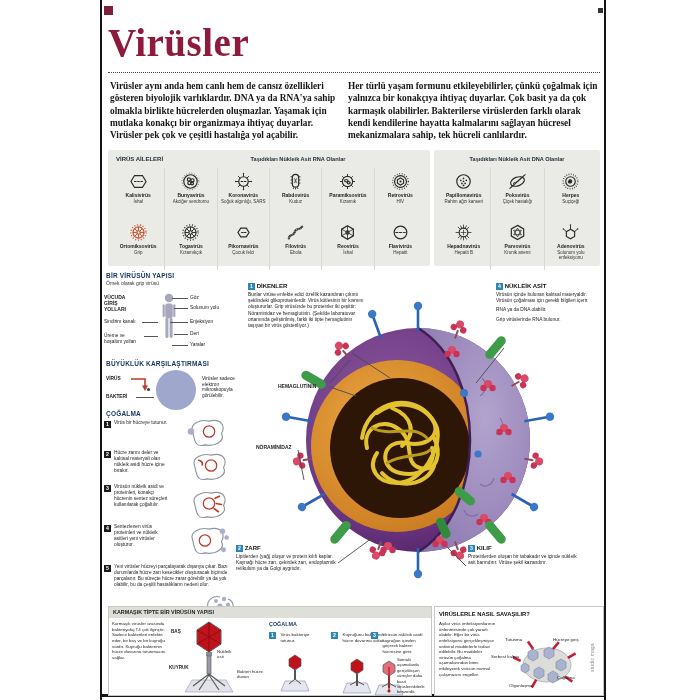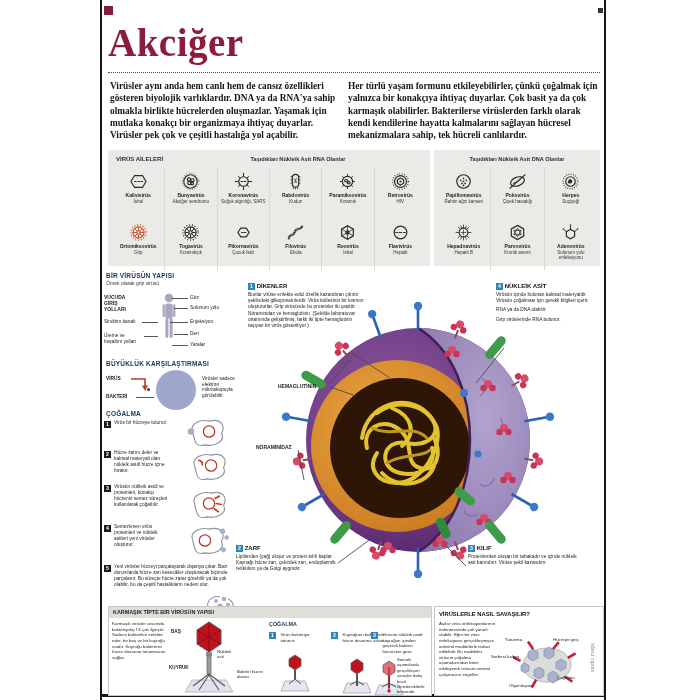--- a/index.html
+++ b/index.html
@@ -34,21 +34,21 @@
 <body>
 
 <div id="page">
 
   <div class="abs" style="left:100px;top:0;width:2px;height:700px;background:#141414;"></div>
   <div class="abs" style="left:604px;top:0;width:2px;height:700px;background:#141414;"></div>
   <div class="abs" style="left:100px;top:694px;width:506px;height:3px;background:#141414;"></div>
   <div class="abs" style="left:104px;top:6px;width:9px;height:9px;background:#7E1F3B;"></div>
   <div class="abs" style="left:598px;top:8px;width:5px;height:5px;background:#333;"></div>
 
-  <div class="abs serif b" style="left:108px;top:20px;font-size:39px;color:#8E1B3C;letter-spacing:.5px;">Akciğer</div>
+  <div class="abs serif b" style="left:108px;top:20px;font-size:39px;color:#8E1B3C;letter-spacing:.5px;">Virüsler</div>
   <div class="abs" style="left:108px;top:72px;width:492px;border-top:1.6px dotted #4a4a4a;"></div>
   <div class="abs serif" style="left:110px;top:80px;width:228px;font-size:9.3px;line-height:1.33;font-weight:700;color:#151515;">Virüsler aynı anda hem canlı hem de cansız özellikleri gösteren biyolojik varlıklardır. DNA ya da RNA'ya sahip olmakla birlikte hücrelerden oluşmazlar. Yaşamak için mutlaka konakçı bir organizmaya ihtiyaç duyarlar. Virüsler pek çok ve çeşitli hastalığa yol açabilir.</div>
   <div class="abs serif" style="left:348px;top:80px;width:252px;font-size:9.3px;line-height:1.33;font-weight:700;color:#151515;">Her türlü yaşam formunu etkileyebilirler, çünkü çoğalmak için yalnızca bir konakçıya ihtiyaç duyarlar. Çok basit ya da çok karmaşık olabilirler. Bakterilerse virüslerden farklı olarak kendi kendilerine hayatta kalmalarını sağlayan hücresel mekanizmalara sahip, tek hücreli canlılardır.</div>
 
   <div class="abs panel" style="left:108px;top:150px;width:322px;height:116px;"></div>
   <div class="abs" style="left:116px;top:156px;font-size:6px;font-weight:bold;color:#23303E;">VİRÜS AİLELERİ</div>
   <div class="abs" style="left:178px;top:156px;width:240px;text-align:center;font-size:5.6px;font-weight:bold;color:#23303E;">Taşıdıkları Nükleik Asit RNA Olanlar</div>
   <div class="fgrid" style="left:112px;top:168px;width:314px;grid-template-columns:repeat(6,1fr);">
     <div class="fcell nb">
         <span class="fic">

